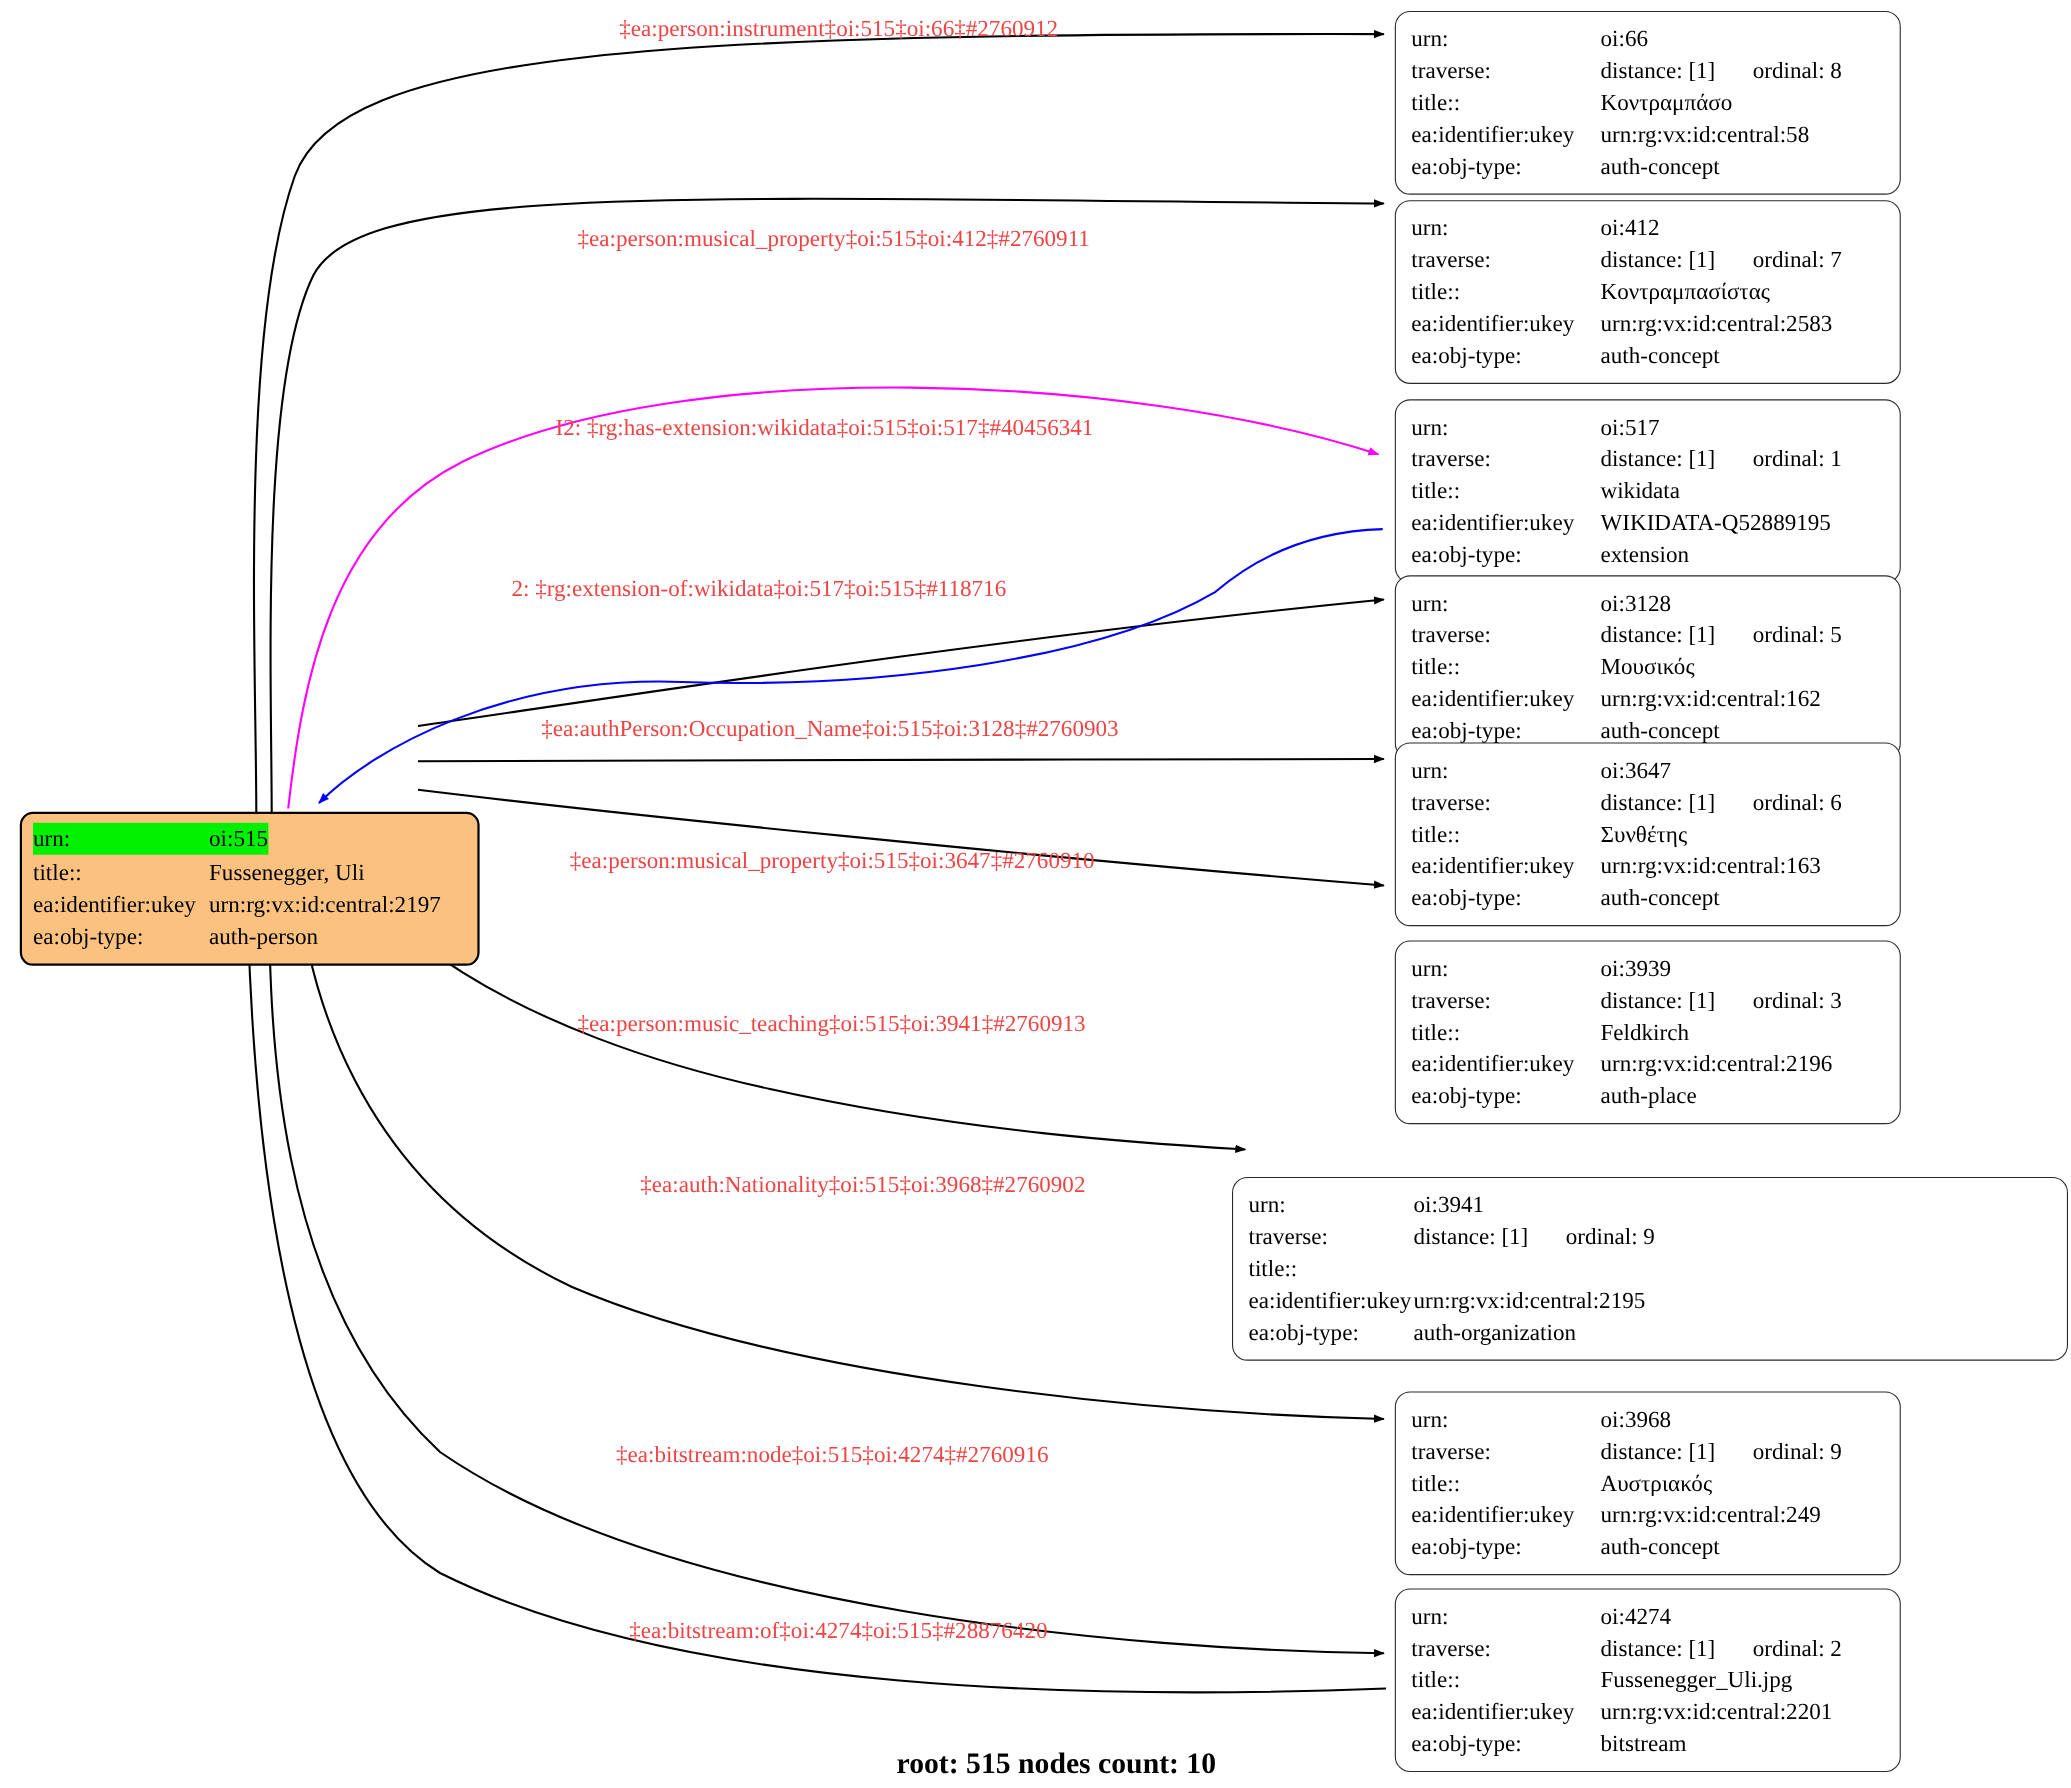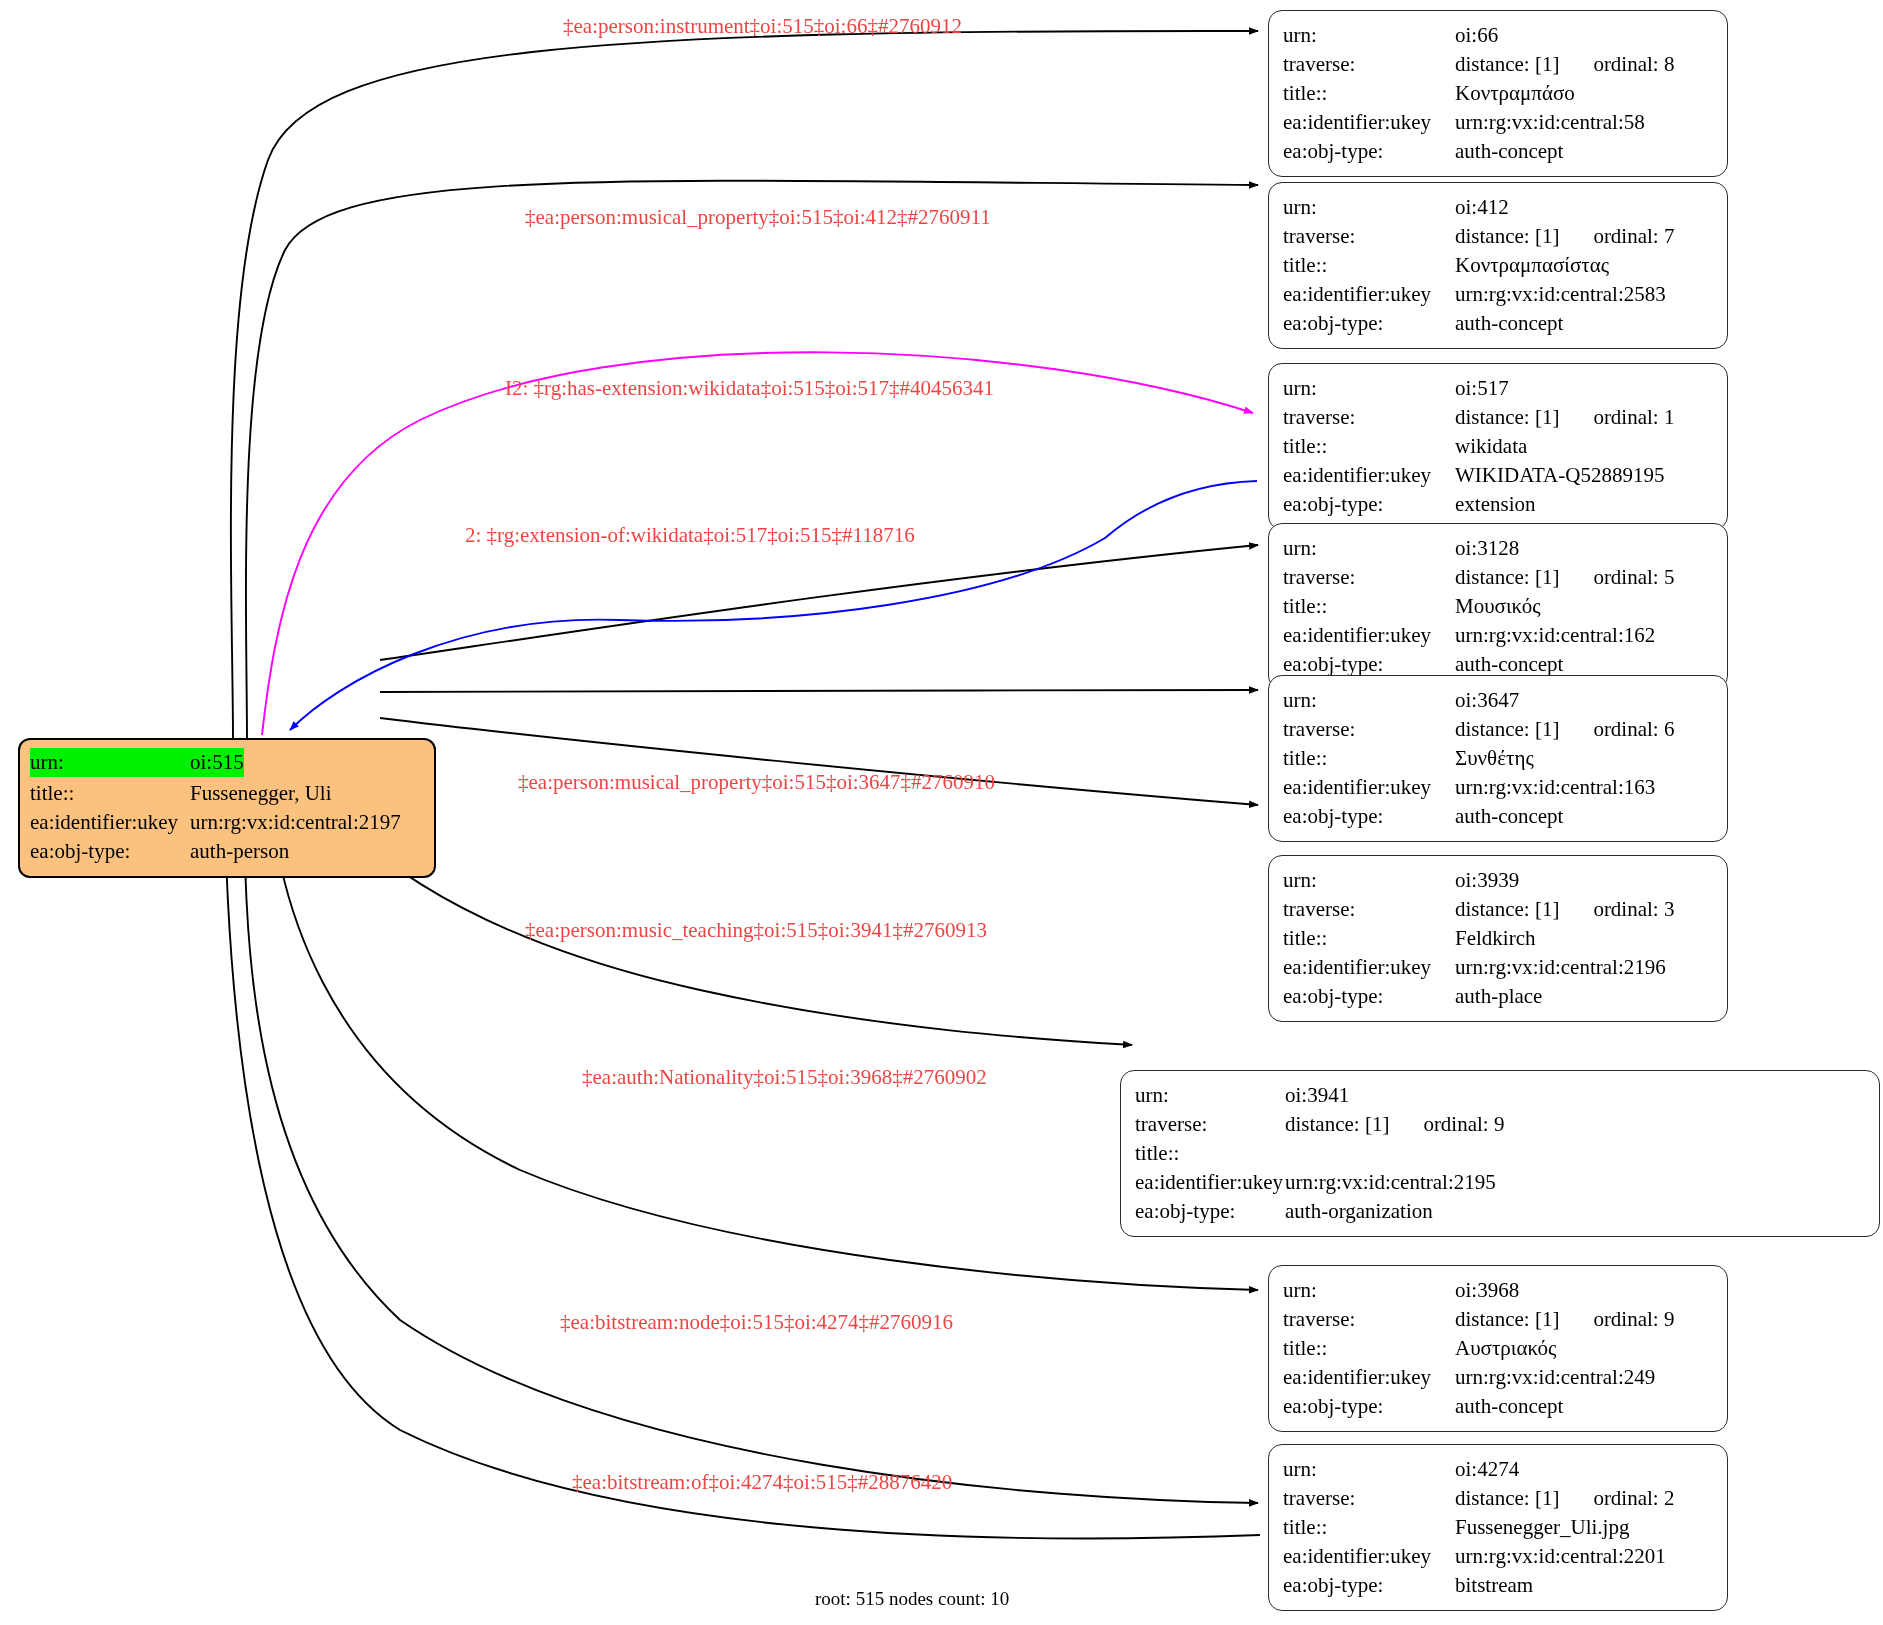--- a/index.html
+++ b/index.html
@@ -79,22 +79,23 @@
   .elabel {
     position: absolute;
     font-size: 21px;
     line-height: 24px;
     white-space: nowrap;
     color: #ef4444;
     background: transparent;
   }
   .footer {
     position: absolute;
-    font-size: 19px;
+    font-size: 27px;
     white-space: nowrap;
+    font-weight: bold;
   }
 </style>
 </head>
 <body>
 
 <div id="canvas">
 
   <svg id="edge-layer" viewBox="0 0 1883 1625" width="1883" height="1625">
     <defs>
       <marker id="ah-black" markerWidth="11" markerHeight="11" refX="9" refY="4.2" orient="auto" markerUnits="userSpaceOnUse">
@@ -135,20 +136,21 @@
   </svg>
 
   <div class="elabel" style="left:563px; top:14px;">‡ea:person:instrument‡oi:515‡oi:66‡#2760912</div>
 
   <div class="elabel" style="left:525px; top:205px;text-align:right;">‡ea:person:musical_property‡oi:515‡oi:412‡#2760911</div>
 
   <div class="elabel" style="left:505px; top:376px;">I2: ‡rg:has-extension:wikidata‡oi:515‡oi:517‡#40456341</div>
 
   <div class="elabel" style="left:465px; top:523px;">2: ‡rg:extension-of:wikidata‡oi:517‡oi:515‡#118716</div>
 
+  <div class="elabel" style="left:492px; top:650px;">‡ea:authPerson:Occupation_Name‡oi:515‡oi:3128‡#2760903</div>
 
   <div class="elabel" style="left:518px; top:770px;">‡ea:person:musical_property‡oi:515‡oi:3647‡#2760910</div>
 
 
   <div class="elabel" style="left:525px; top:918px;">‡ea:person:music_teaching‡oi:515‡oi:3941‡#2760913</div>
 
   <div class="elabel" style="left:551px; top:1065px;margin-left:31px;">‡ea:auth:Nationality‡oi:515‡oi:3968‡#2760902</div>
 
   <div class="elabel" style="left:560px; top:1310px;">‡ea:bitstream:node‡oi:515‡oi:4274‡#2760916</div>
 

